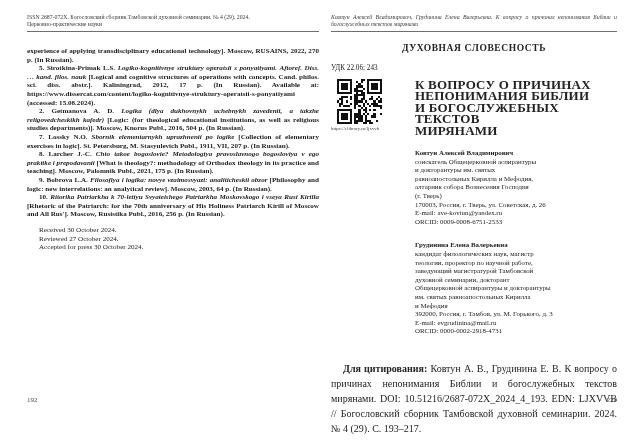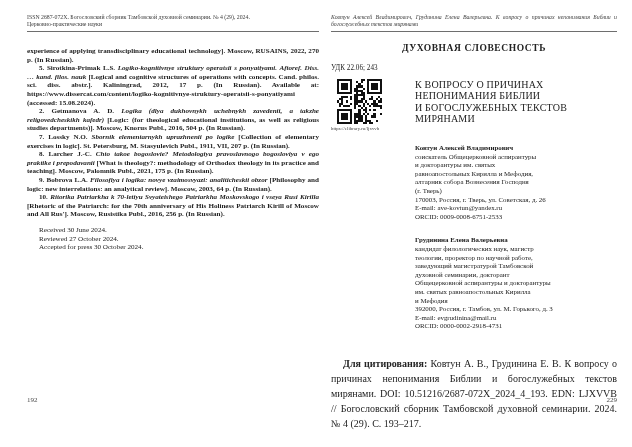--- a/index.html
+++ b/index.html
@@ -28,21 +28,21 @@
   .pn-right { left:331px; width:286px; text-align:right; }
 
   .section-title { margin-top:11px; text-align:center; font-weight:bold; font-size:9.5px; letter-spacing:0.6px; }
   .udc { margin-top:11px; font-size:7.2px; }
 
   .title-row { margin-top:7px; display:flex; align-items:flex-start; }
   .qr-wrap { width:84px; flex:0 0 84px; }
   .qr-box { width:45px; height:45px; margin-left:6px; }
   .qr-box svg { width:100%; height:100%; display:block; }
   .qr-link { margin-top:2px; font-size:4.7px; color:#3a3a3a; letter-spacing:0.1px; }
-  .article-title { font-weight:normal; font-size:10px; line-height:11.4px; letter-spacing:0.2px; }
+  .article-title { font-weight:bold; font-size:13px; line-height:11.4px; letter-spacing:0.2px; }
 
   .authors { margin-top:13px; }
   .author-block { margin-left:84px; font-size:6.9px; line-height:8.6px; }
   .author-block + .author-block { margin-top:15px; }
   .author-name { font-weight:bold; }
 
   .citation { margin-top:25px; font-size:10px; line-height:15px; text-align:justify; text-indent:12px; overflow-wrap:anywhere; }
   .citation .lbl { font-weight:bold; }
 </style>
 </head>
@@ -59,21 +59,21 @@
       <p class="ref"><span>experience of applying transdisciplinary educational technology]. Moscow, RUSAINS, 2022, 270 p. (In Russian).</span></p>
       <p class="ref ind"><span>5. Sirotkina-Primak L.S. </span><span class="it">Logiko-kognitivnye struktury operatsii s ponyatiyami. Aftoref. Diss. … kand. filos. nauk </span><span>[Logical and cognitive structures of operations with concepts. Cand. philos. sci. diss. abstr.]. Kaliningrad, 2012, 17 p. (In Russian). Available at: https://www.dissercat.com/content/logiko-kognitivnye-struktury-operatsii-s-ponyatiyami (accessed: 15.08.2024).</span></p>
       <p class="ref ind"><span>2. Getmanova A. D. </span><span class="it">Logika (dlya dukhovnykh uchebnykh zavedenii, a takzhe religovedcheskikh kafedr) </span><span>[Logic: (for theological educational institutions, as well as religious studies departments)]. Moscow, Knorus Publ., 2016, 504 p. (In Russian).</span></p>
       <p class="ref ind"><span>7. Lossky N.O. </span><span class="it">Sbornik elementarnykh uprazhnenii po logike </span><span>[Collection of elementary exercises in logic]. St. Petersburg, M. Stasyulevich Publ., 1911, VII, 207 p. (In Russian).</span></p>
       <p class="ref ind"><span>8. Larcher J.-C. </span><span class="it">Chto takoe bogoslovie? Metodologiya pravoslavnogo bogosloviya v ego praktike i prepodavanii </span><span>[What is theology?: methodology of Orthodox theology in its practice and teaching]. Moscow, Palomnik Publ., 2021, 175 p. (In Russian).</span></p>
       <p class="ref ind"><span>9. Bobrova L.A. </span><span class="it">Filosofiya i logika: novye vzaimosvyazi: analiticheskii obzor </span><span>[Philosophy and logic: new interrelations: an analytical review]. Moscow, 2003, 64 p. (In Russian).</span></p>
       <p class="ref ind"><span>10. </span><span class="it">Ritorika Patriarkha k 70-letiyu Svyateishego Patriarkha Moskovskogo i vseya Rusi Kirilla </span><span>[Rhetoric of the Patriarch: for the 70th anniversary of His Holiness Patriarch Kirill of Moscow and All Rus']. Moscow, Rusistika Publ., 2016, 256 p. (In Russian).</span></p>
     </div>
 
   <div class="dates">
-      <div>Received 30 June 2024.</div>
+      <div>Received 30 October 2024.</div>
       <div>Reviewed 27 October 2024.</div>
       <div>Accepted for press 30 October 2024.</div>
     </div>
 </div>
 <div class="page-number pn-left">192</div>
 
 <div class="page page-right">
   <div class="running-head italic">Ковтун Алексей Владимирович, Грудинина Елена Валерьевна. К вопросу о причинах непонимания Библии и богослужебных текстов мирянами</div>
   <div class="head-rule"></div>
 

